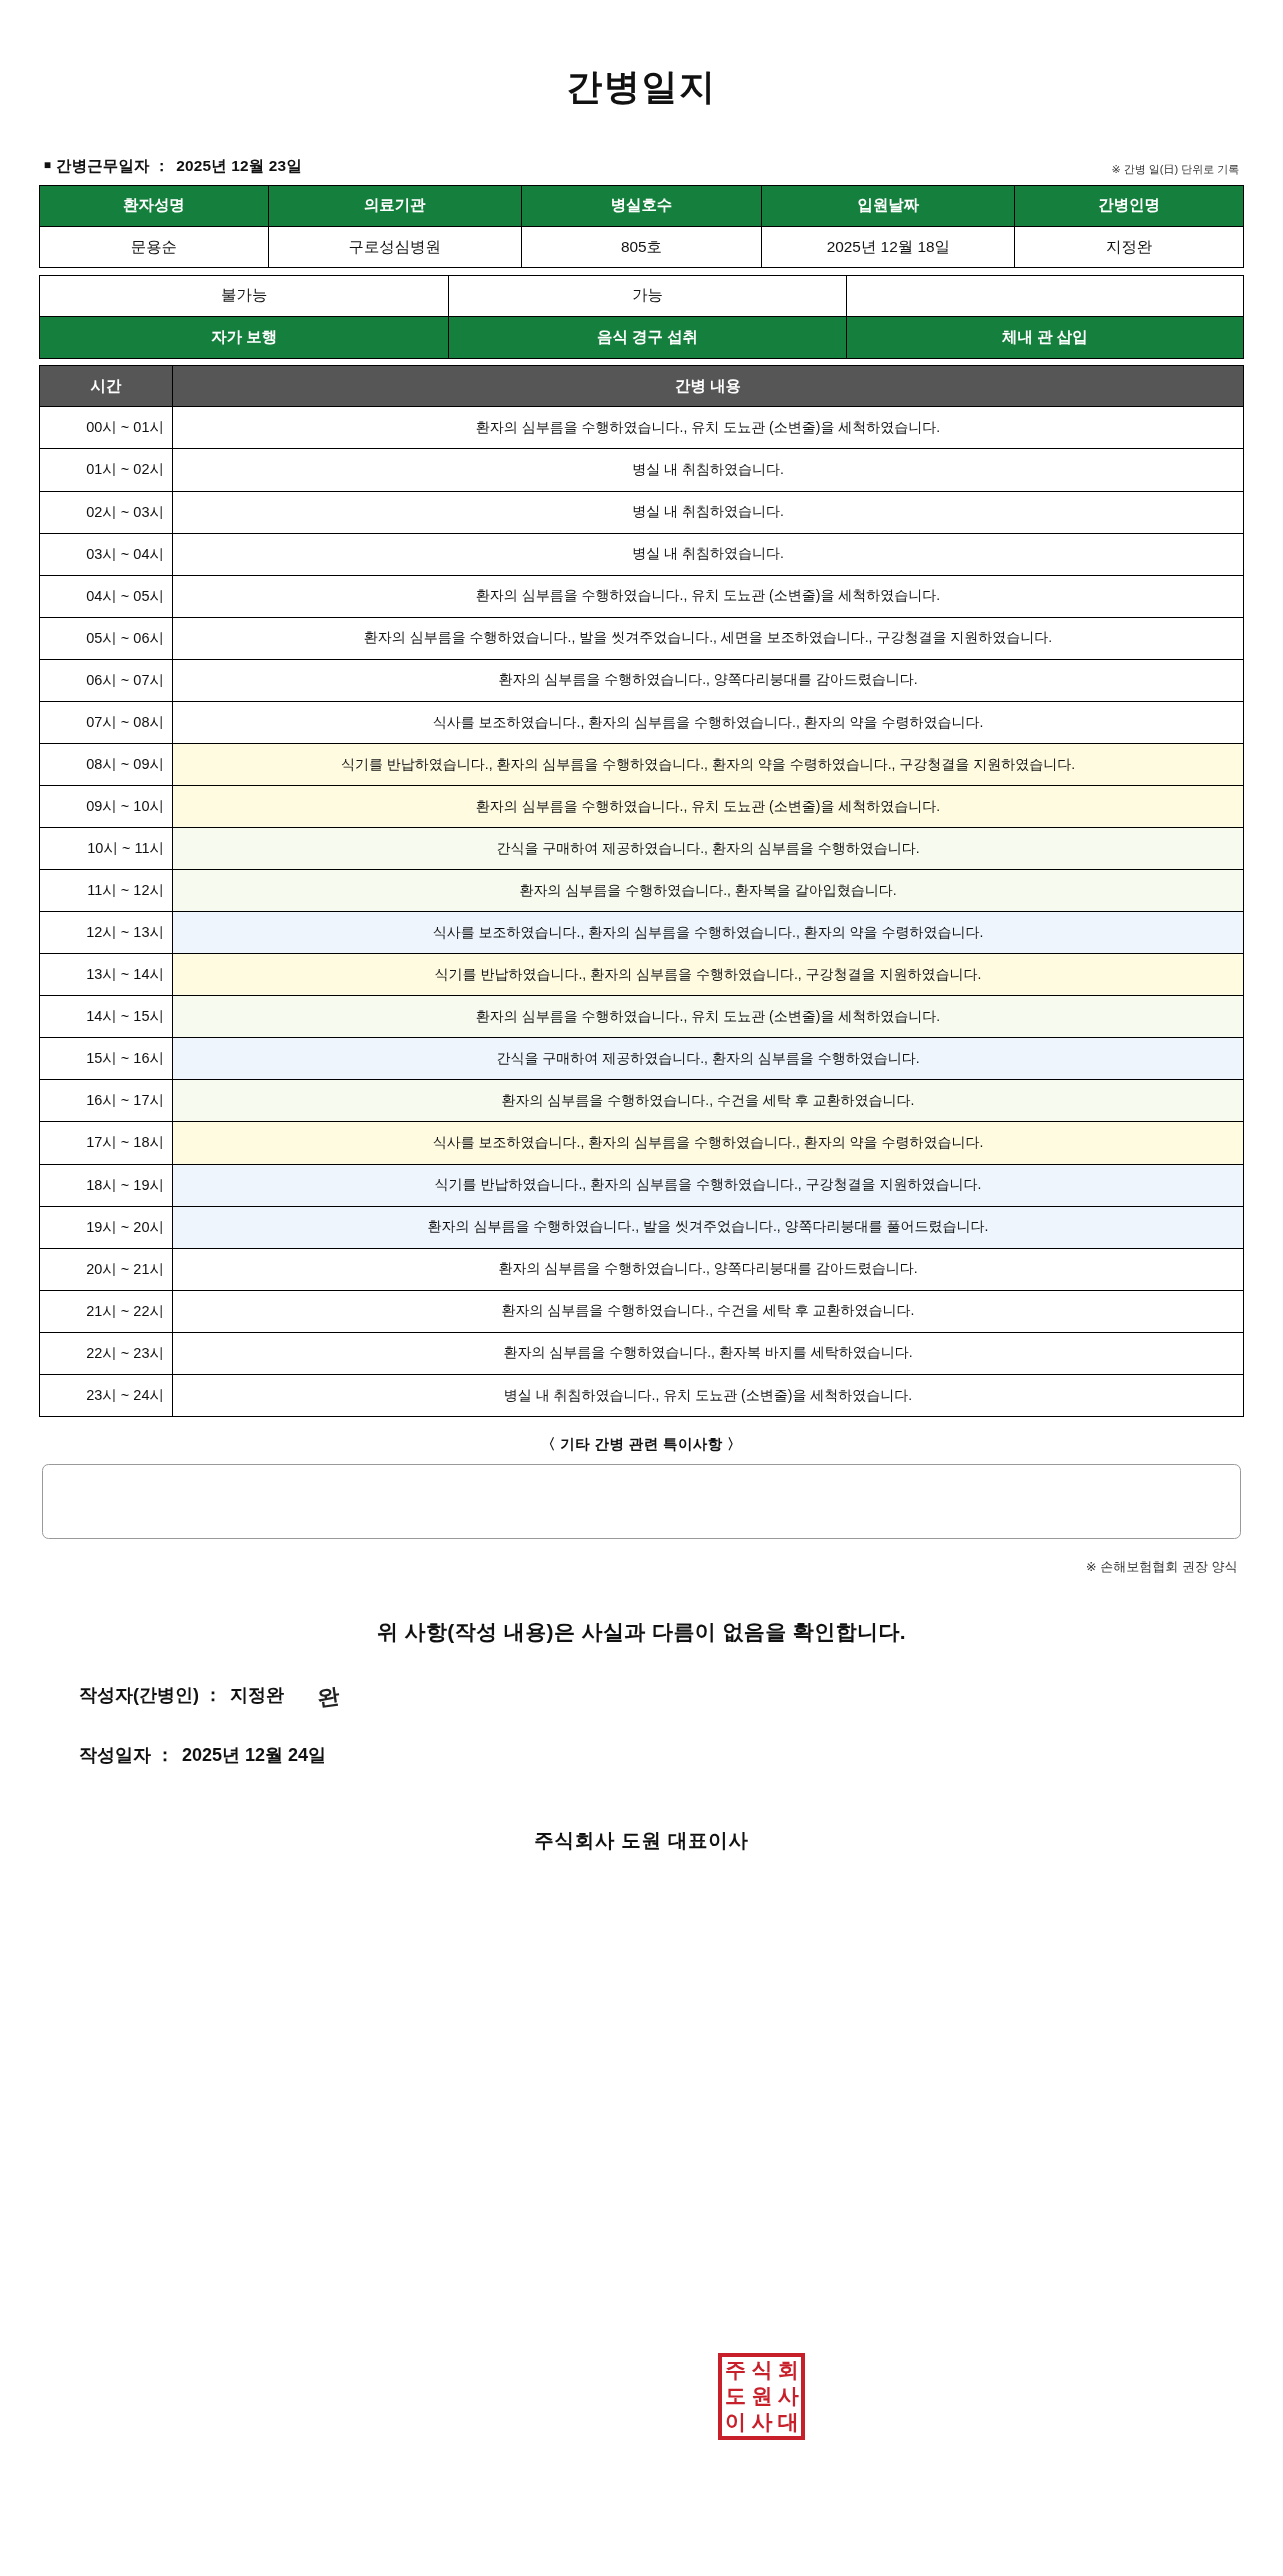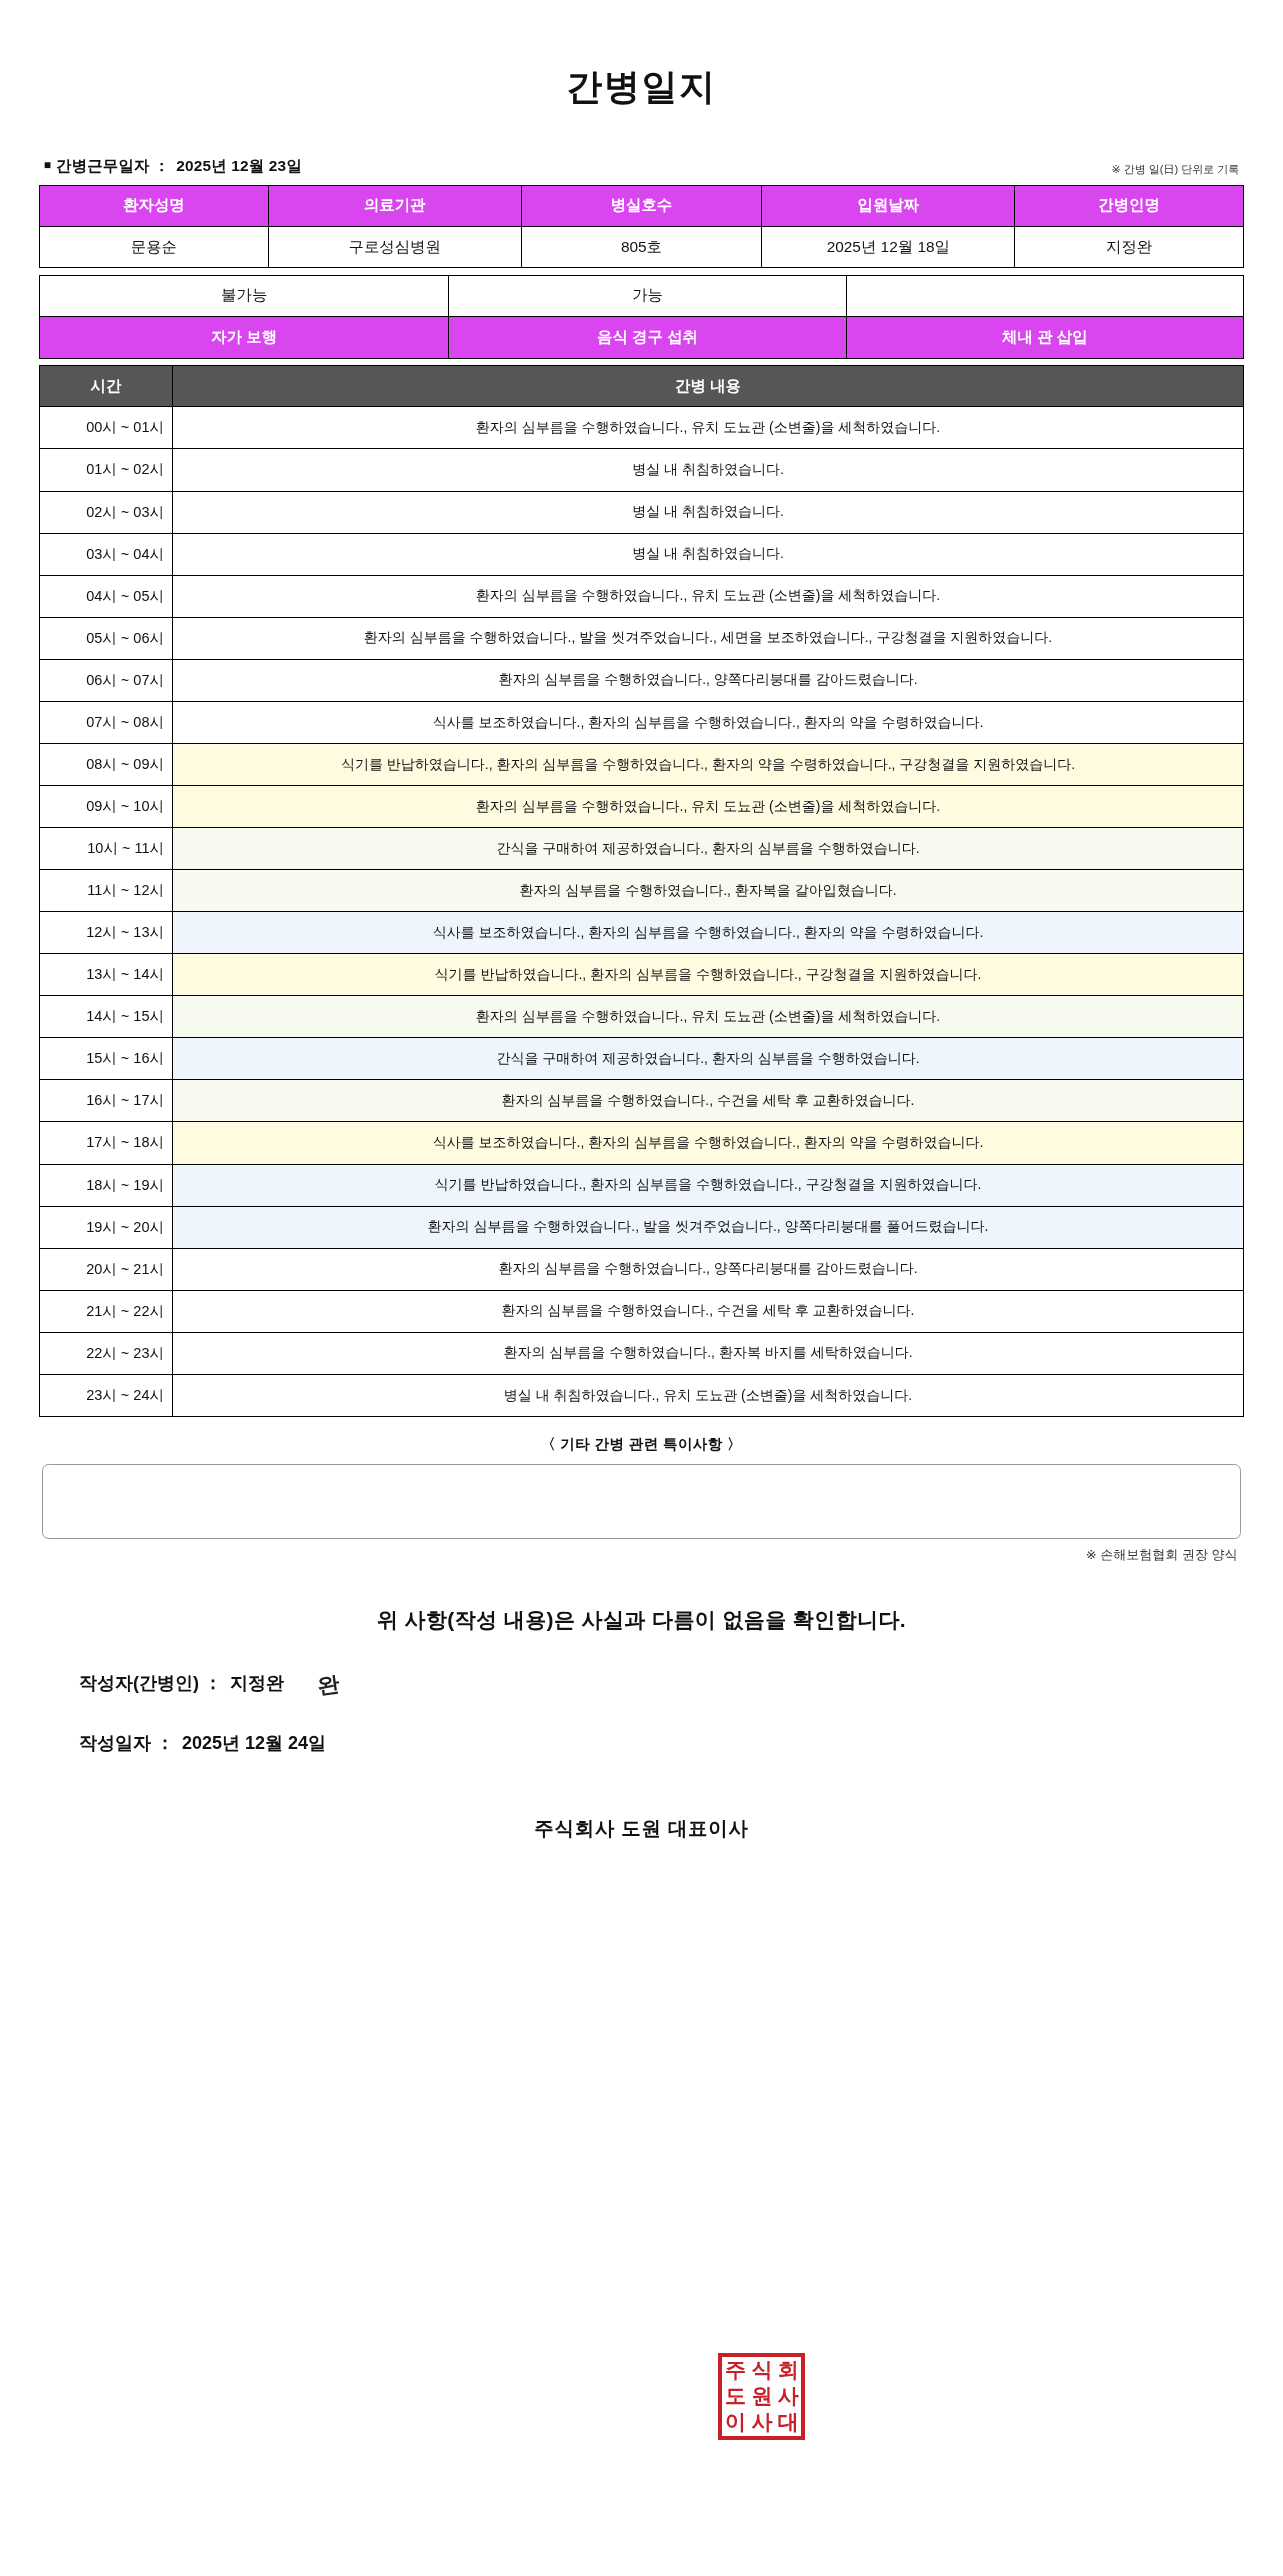--- a/index.html
+++ b/index.html
@@ -65,21 +65,21 @@
   .tbl {
     border: 1.6px solid #000;
   }
   .tbl th, .tbl td {
     border: 0.8px solid #000;
     text-align: center;
     font-size: 15.4px;
     padding: 9.7px 4.8px;
   }
   .tbl th {
-    background: #d946ef;
+    background: #15803d;
     color: #ffffff;
     font-weight: bold;
     height: 19.4px;
   }
   .tbl td {
     background: #ffffff;
     height: 21px;
   }
   .sep {
     height: 6.5px;
@@ -124,21 +124,21 @@
   .remarks-box {
     border: 0.8px solid #999;
     border-radius: 6.5px;
     height: 73px;
     margin: 0 3.2px;
   }
   .footnote {
     text-align: right;
     font-size: 13px;
     color: #333;
-    margin-top: 7px;
+    margin-top: 19px;
     padding-right: 6.5px;
   }
   
   .confirm {
     text-align: center;
     font-size: 21px;
     font-weight: bold;
     margin-top: 42px;
     letter-spacing: 0.4px;
   }

